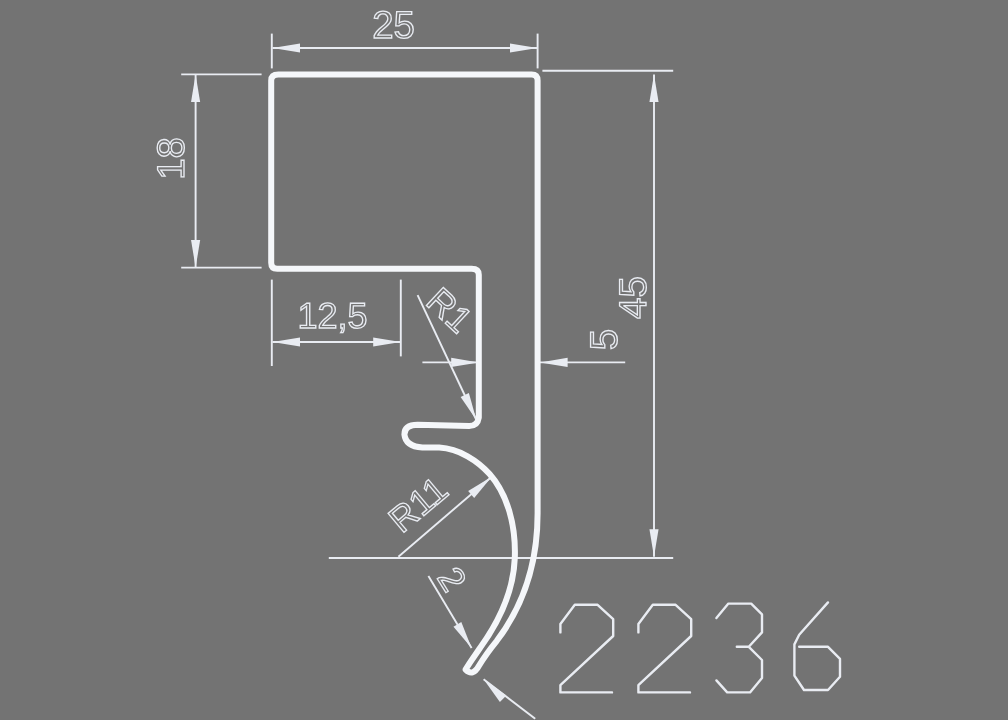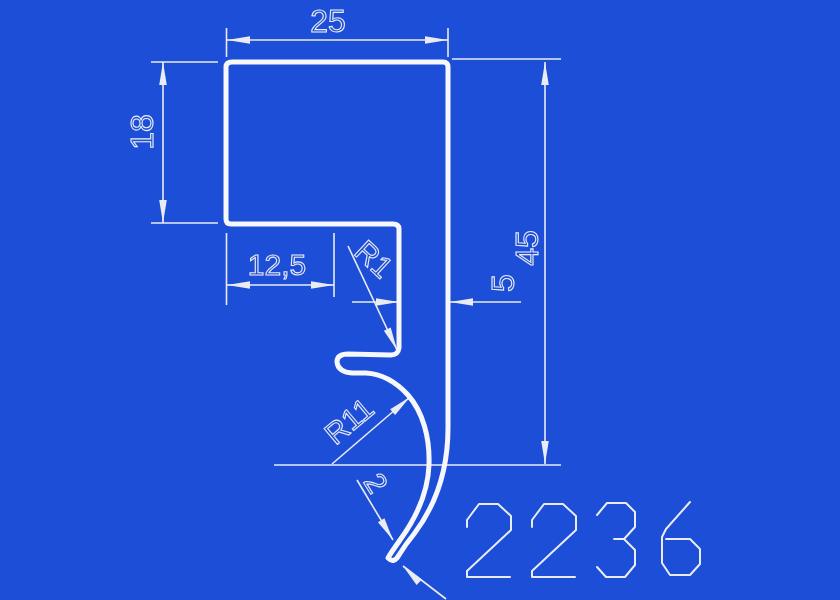--- a/index.html
+++ b/index.html
@@ -4,21 +4,21 @@
 <style>
   html,body{margin:0;padding:0;background:#23272f;}
   #stage{position:relative;width:840px;height:600px;overflow:hidden;
          font-family:"Liberation Sans", sans-serif;}
   svg{position:absolute;left:0;top:0;}
   text{font-family:"Liberation Sans", sans-serif;}
 </style>
 </head>
 <body>
 
-<div id="stage" style="background: #1d4ed8;">
+<div id="stage" style="background: #737373;">
   <svg id="cad" xmlns="http://www.w3.org/2000/svg" width="840" height="600" viewBox="0 0 840 600">
       <g>
         <line x1="226.5" y1="28" x2="226.5" y2="57" stroke="#e9ecf2" stroke-width="1.6"></line>
         <line x1="448" y1="28" x2="448" y2="57" stroke="#e9ecf2" stroke-width="1.6"></line>
         <line x1="227" y1="40" x2="448" y2="40" stroke="#e9ecf2" stroke-width="1.6"></line>
         <polygon points="227,40 250,43.8 250,36.2" fill="#e9ecf2"></polygon>
         <polygon points="448,40 425,36.2 425,43.8" fill="#e9ecf2"></polygon>
         <text transform="translate(328 21) rotate(0)" font-size="32" fill="none" stroke="#e9ecf2" stroke-width="1.1" text-anchor="middle" dominant-baseline="central">25</text>
       </g>
       <g>

